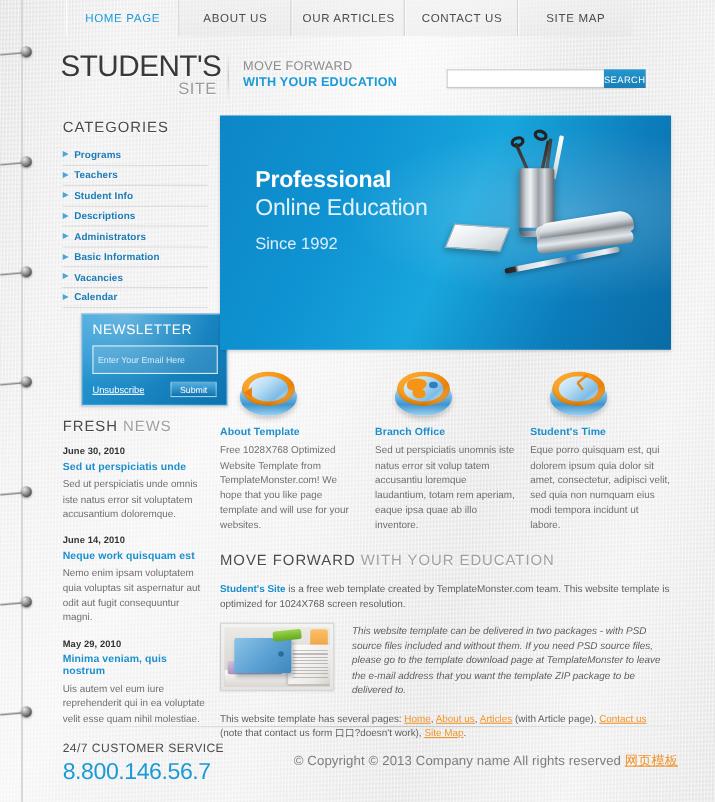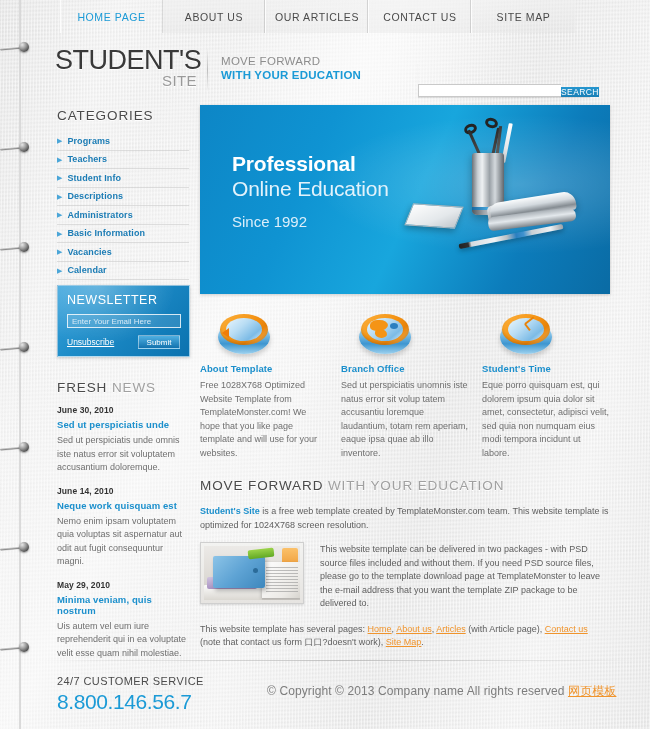--- a/index.html
+++ b/index.html
@@ -148,25 +148,24 @@
   }
   .tagline .t2 {
     font-size: 11.5px;
     color: #1b9ad6;
     font-weight: bold;
     letter-spacing: 0.2px;
     line-height: 14px;
   }
   .searchbox {
     position: absolute;
-    left: 363px; top: 17px;
-    width: 172px; height: 34px;
+    left: 351px; top: 17px;
+    width: 172px; height: 17px;
     display: flex;
     box-shadow: 0 1px 1px rgba(0,0,0,0.10);
-    align-items: flex-end;
   }
   .searchbox input {
     flex: 1;
     border: 1px solid #c9c9c9;
     border-right: none;
     background: #ffffff;
     font-size: 10px;
     padding: 0 5px;
     color: #555;
     outline: none;
@@ -220,22 +219,22 @@
     font-size: 9px;
     font-weight: bold;
     color: #1b7cb5;
     letter-spacing: 0.1px;
     text-align: center;
   }
 
   
   .newsletter {
     position: absolute;
-    left: 57px; top: 285px;
-    width: 133px; height: 72px;
+    left: 74px; top: 285px;
+    width: 133px; height: 84px;
     background:
       radial-gradient(ellipse at 30% 0%, rgba(255,255,255,0.28) 0%, rgba(255,255,255,0) 60%),
       linear-gradient(135deg, #3aa4dd 0%, #1d8cc8 40%, #0b72af 100%);
     border: 1px solid rgba(255,255,255,0.55);
     box-shadow: 0 1px 3px rgba(0,0,0,0.18);
     padding: 7px 9px;
     z-index: 4;
   }
   .newsletter .nl-title {
     font-size: 12.5px;
@@ -244,21 +243,21 @@
     letter-spacing: 0.5px;
     line-height: 15px;
   }
   .nl-input {
     margin-top: 6px;
     width: 114px; height: 14px;
     border: 1px solid rgba(255,255,255,0.8);
     background: rgba(255,255,255,0.12);
     color: #e6f3fb;
     font-size: 8px;
-    padding: 0 4px;
+    padding: 12px 4px;
     outline: none;
     font-family: "Liberation Sans", sans-serif;
   }
   .nl-input::placeholder { color: #d7eaf7; }
   .nl-row {
     margin-top: 7px;
     display: flex;
     align-items: center;
     justify-content: space-between;
   }
@@ -311,21 +310,21 @@
   
   .main {
     position: absolute;
     left: 200px; top: 105px;
     width: 410px;
     z-index: 4;
   }
 
   
   .banner {
-    width: 410px; height: 189px;
+    width: 410px; height: 213px;
     position: relative;
     overflow: hidden;
     background:
       radial-gradient(ellipse at 78% 42%, rgba(255,255,255,0.22) 0%, rgba(255,255,255,0) 45%),
       linear-gradient(115deg, #0d86c6 0%, #0f93d2 28%, #18a6dd 52%, #0c7cbb 78%, #0a6ba4 100%);
     box-shadow: 0 1px 3px rgba(0,0,0,0.18);
   }
   .banner .btxt { position: absolute; left: 32px; top: 46px; }
   .banner .b1 {
     font-size: 21px; color: #ffffff; font-weight: bold;
@@ -597,20 +596,21 @@
     position: absolute; left: 4px; top: 5px; right: 4px; bottom: 4px;
     background: repeating-linear-gradient(to bottom, #8e8e8e 0px, #8e8e8e 1px, transparent 1px, transparent 3px);
     opacity: 0.55;
   }
   .mf-text {
     font-size: 9px;
     color: #5f5f5f;
     line-height: 13.5px;
     padding-left: 16px;
     padding-top: 1px;
+    font-style: italic;
   }
   .mf-foot {
     font-size: 9px;
     color: #5f5f5f;
     line-height: 13.5px;
     margin-top: 12px;
   }
   .mf-foot a {
     color: #f0942c;
     text-decoration: underline;

